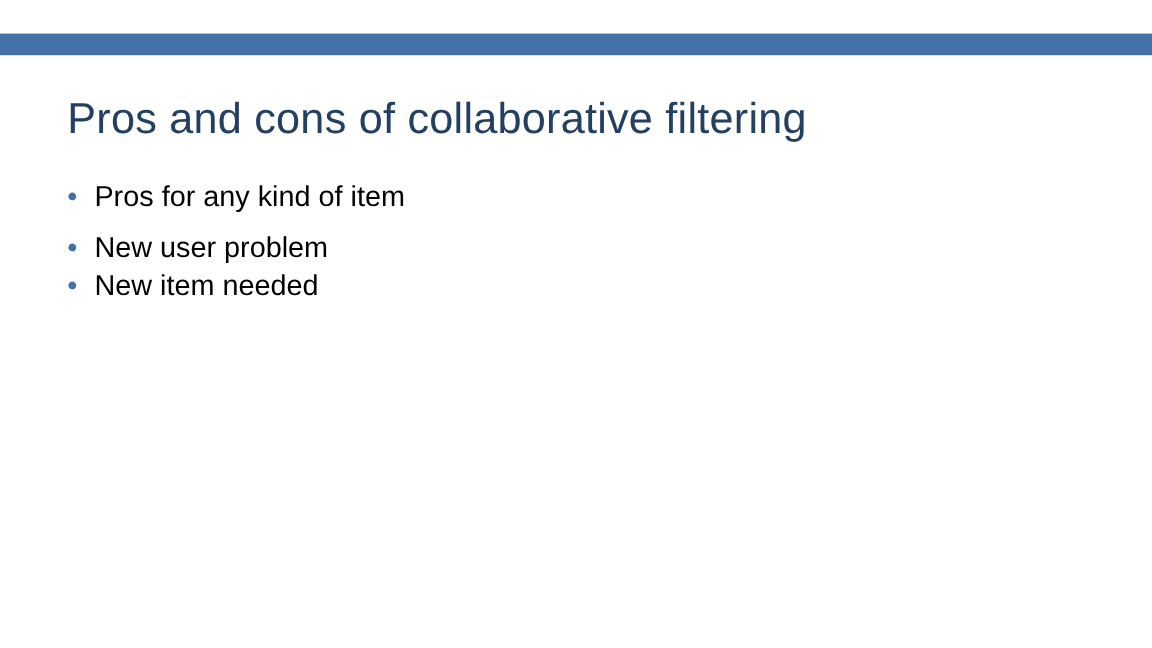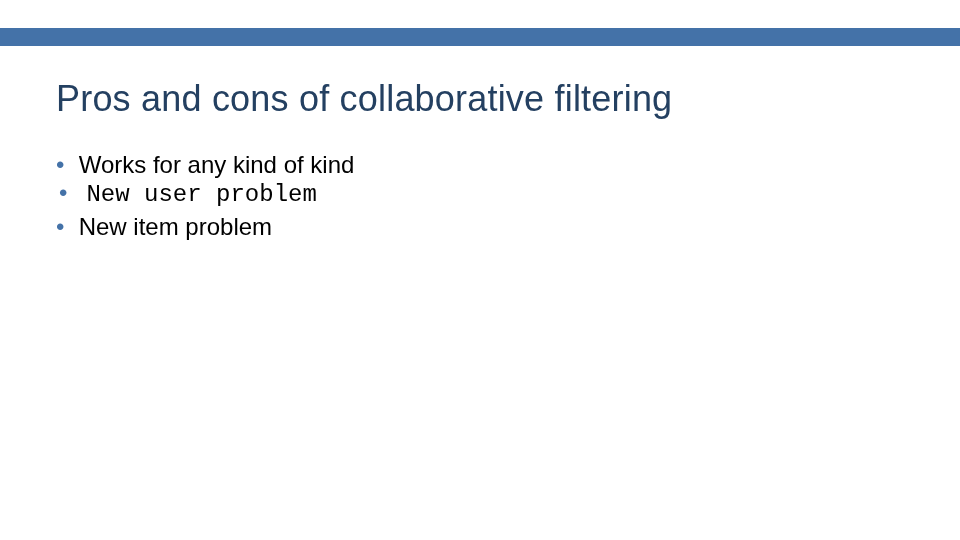--- a/index.html
+++ b/index.html
@@ -6,39 +6,39 @@
   html, body { width: 960px; height: 540px; background: #ffffff; font-family: Arial, Helvetica, sans-serif; }
   .slide { width: 960px; height: 412px; position: relative; }
   .top-bar { position: absolute; top: 28px; left: 0; width: 960px; height: 18px; background: #4472a8; }
   .title { position: absolute; top: 78px; left: 56px; font-size: 36px; color: #244061; letter-spacing: 0.2px; }
   .content { position: absolute; top: 148px; left: 56px; right: 56px; }
   .l1 { font-size: 24px; color: #000; margin-top: 10px; line-height: 1.25; }
   .l1 .bullet { color: #4472a8; display: inline-block; width: 16px; }
   .l2 { font-size: 20px; color: #000; margin-top: 6px; margin-left: 28px; line-height: 1.3; }
   .l2 .bullet { color: #4472a8; display: inline-block; width: 14px; }
   .group { margin-top: 2px; }
-  .group.spaced { margin-top: 0; font-family: Liberation Mono, monospace; }
+  .group.spaced { margin-top: 12px; }
 </style>
 </head>
 <body>
 
 <div class="slide">
   <div class="top-bar"></div>
   <div class="title">Pros and cons of collaborative filtering</div>
 
   <div class="content">
 
     <div class="l1 group">
       <span class="bullet">•</span>
-      <span>Works for any kind of kind</span>
+      <span>Pros for any kind of item</span>
     </div>
 
     <div class="l1 group spaced">
       <span class="bullet">•</span>
       <span>New user problem</span>
     </div>
     <div class="l1 group">
       <span class="bullet">•</span>
-      <span>New item problem</span>
+      <span>New item needed</span>
     </div>
 
   </div>
 </div>
 
 </body></html>

